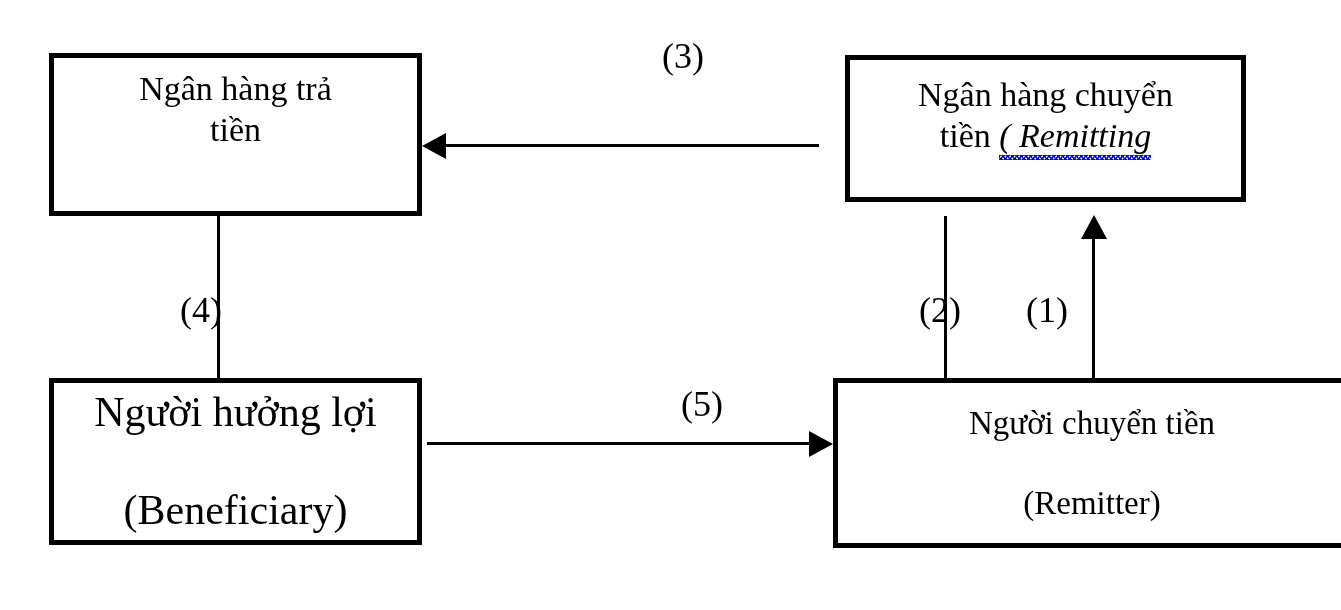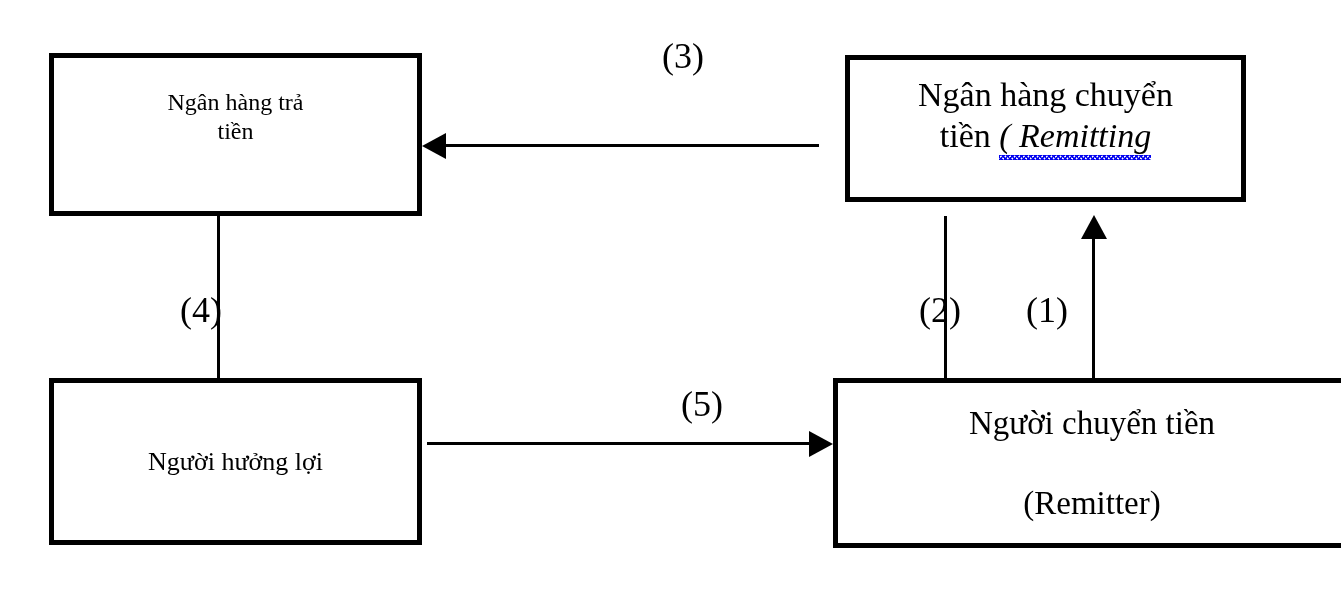--- a/index.html
+++ b/index.html
@@ -30,23 +30,23 @@
     z-index: 3;
   }
   .node .line1,
   .node .line2 {
     display: block;
     white-space: nowrap;
   }
   
   #node-paying-bank {
     left: 49px;  top: 53px;  width: 373px;  height: 163px;
-    font-size: 24px;
+    font-size: 34px;
     justify-content: flex-start;
-    padding-top: 30px;
+    padding-top: 10px;
   }
   #node-paying-bank .line1 { white-space: normal; max-width: 290px; }
 
   #node-remitting-bank {
     left: 817px; top: 55px;  width: 401px;  height: 147px;
     font-size: 34px;
     justify-content: flex-start;
     padding-top: 14px;
     margin-left: 28px;
   }
@@ -61,21 +61,21 @@
         var(--sq) 0 1.4px, transparent 1.4px 3.2px),
       repeating-linear-gradient(45deg,
         var(--sq) 0 1.4px, transparent 1.4px 3.2px);
     background-size: 4.6px 5px, 4.6px 5px;
     background-position: 0 0, 2.3px 0;
     background-repeat: repeat-x;
   }
 
   #node-beneficiary {
     left: 49px;  top: 378px; width: 373px;  height: 167px;
-    font-size: 26px;
+    font-size: 42px;
     gap: 46px;
   }
   #node-remitter {
     left: 833px; top: 378px; width: 518px;  height: 170px;
     font-size: 33px;
     gap: 39px;
     text-align: right;
   }
 
   
@@ -129,20 +129,21 @@
 
   <div class="node" id="node-remitting-bank">
     <span class="line1">Ngân hàng chuyển</span>
     <span class="line2">
       <span>tiền </span><span class="squiggle-wrap"><span>( Remitting</span><span class="squiggle"></span></span>
     </span>
   </div>
 
   <div class="node" id="node-beneficiary">
     <span class="line1">Người hưởng lợi</span>
+    <span class="line2">(Beneficiary)</span>
   </div>
 
   <div class="node" id="node-remitter">
     <span class="line1">Người chuyển tiền</span>
     <span class="line2">(Remitter)</span>
   </div>
 
   <div class="hline" style="left:444px; top:144px; width:375px;"></div>
   <div class="arrow-left" style="left:422px; top:133px;"></div>
   <div class="edge-label" style="left:662px; top:38px;">(3)</div>

